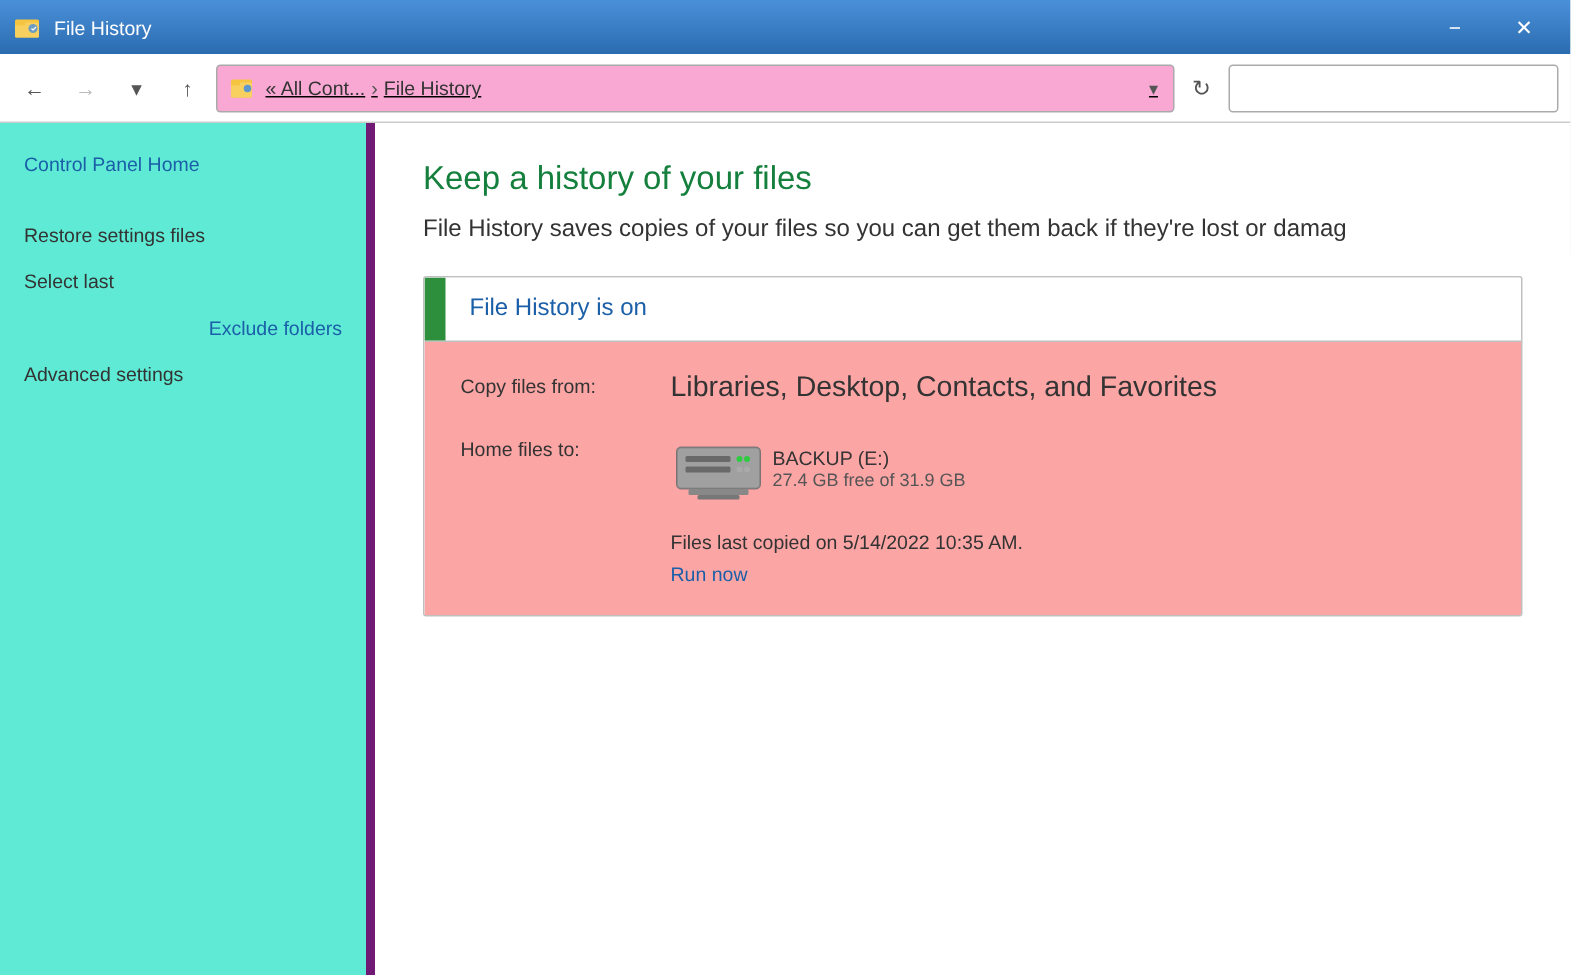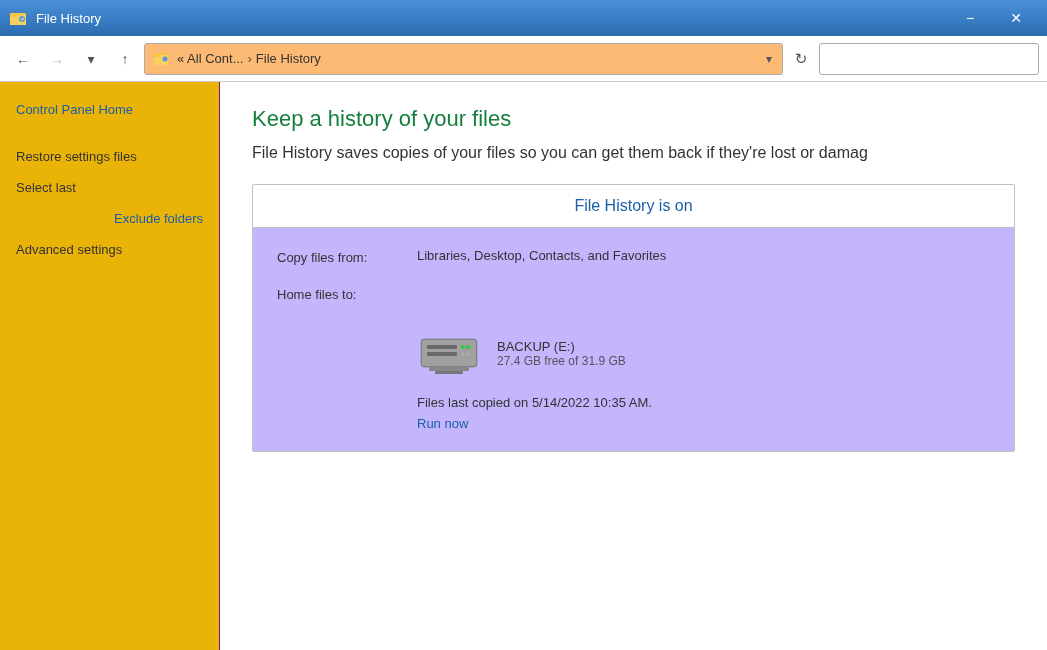--- a/index.html
+++ b/index.html
@@ -80,22 +80,23 @@
       cursor: default;
     }
     .address-bar {
       display: flex;
       align-items: center;
       flex: 1;
       height: 32px;
       border: 1px solid #aaa;
       border-radius: 3px;
       padding: 0 8px;
-      background: #fdba74;
+      background: #f9a8d4;
       gap: 6px;
+      text-decoration: underline;
     }
     .address-icon {
       width: 18px;
       height: 18px;
       flex-shrink: 0;
     }
     .address-text {
       color: #333;
       font-size: 13px;
       display: flex;
@@ -139,24 +140,24 @@
 
     
     .main-container {
       display: flex;
       height: calc(650px - 36px - 46px);
       background: white;
     }
 
     
     .sidebar {
-      width: 220px;
+      width: 250px;
       padding: 20px 16px;
-      border-right: 1px solid #701a75;
-      background: #eab308;
+      border-right: 6px solid #701a75;
+      background: #5eead4;
       flex-shrink: 0;
     }
     .sidebar-link {
       display: block;
       color: #1a5fa8;
       text-decoration: none;
       font-size: 13px;
       margin-bottom: 16px;
       cursor: pointer;
     }
@@ -195,60 +196,58 @@
       border: 1px solid #c0c0c0;
       border-radius: 2px;
       overflow: hidden;
     }
     .fh-header {
       display: flex;
       align-items: center;
       gap: 0;
       background: white;
       border-bottom: 1px solid #c0c0c0;
-      flex-direction: column;
     }
     .fh-header-green {
       width: 14px;
       background: #2d8f3c;
       align-self: stretch;
       flex-shrink: 0;
     }
     .fh-header-title {
       font-size: 16px;
       color: #1a5fa8;
       padding: 12px 16px;
       font-weight: 400;
     }
 
     .fh-body {
       padding: 20px 24px;
-      background: #c4b5fd;
+      background: #fca5a5;
     }
     .fh-row {
       display: flex;
       align-items: flex-start;
       margin-bottom: 20px;
     }
     .fh-label {
       font-size: 13px;
       color: #333;
       width: 140px;
       flex-shrink: 0;
       padding-top: 2px;
     }
     .fh-value {
-      font-size: 13px;
+      font-size: 19px;
       color: #333;
     }
     .fh-drive-row {
       display: flex;
       align-items: center;
-      gap: 16px;
-      margin-top: 46px;
+      gap: 4px;
     }
     .drive-info .drive-name {
       font-size: 13px;
       color: #333;
       font-weight: 500;
     }
     .drive-info .drive-space {
       font-size: 12px;
       color: #555;
     }

